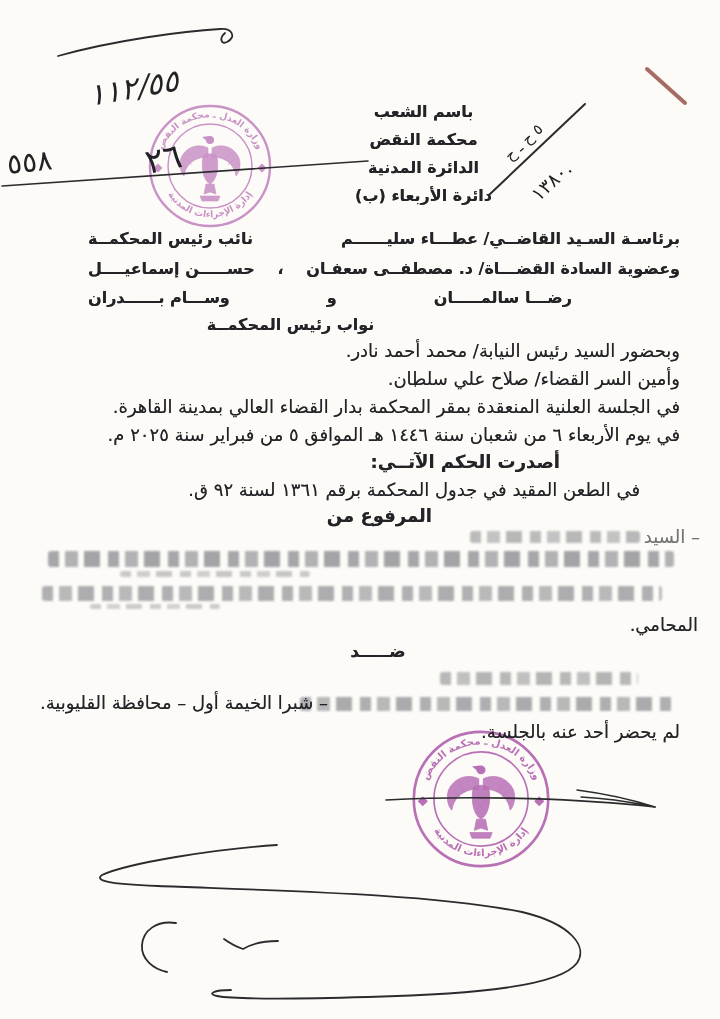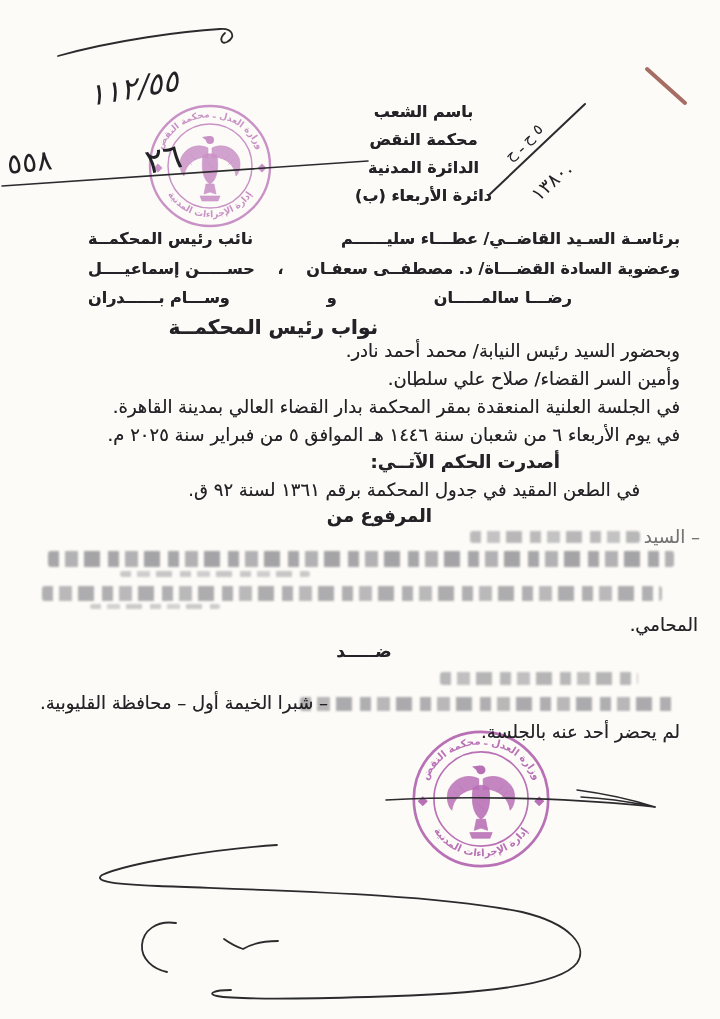--- a/index.html
+++ b/index.html
@@ -10,34 +10,34 @@
 
   .hdr{position:absolute;left:346px;top:82px;width:155px;text-align:center;direction:rtl;
        font-weight:bold;font-size:16px;z-index:2;margin-top:17px;}
   .hdr div{height:28px;line-height:26px;white-space:nowrap;text-shadow:0 0 .5px rgba(20,20,25,.6);}
 
   .bench{position:absolute;left:88px;right:40px;display:flex;direction:rtl;justify-content:space-between;
          font-weight:bold;font-size:16px;white-space:nowrap;z-index:2;text-shadow:0 0 .5px rgba(20,20,25,.6);}
   #bench1{top:229px}#bench2{top:259px}#bench3{top:288px}
   #bench3 .indent{margin-right:108px}
   .bench-tail{position:absolute;left:203px;top:315px;width:175px;text-align:center;direction:rtl;
-        font-weight:bold;font-size:20px;z-index:2;white-space:nowrap;text-shadow:0 0 .5px rgba(20,20,25,.6);}
+        font-weight:bold;font-size:16px;z-index:2;white-space:nowrap;text-shadow:0 0 .5px rgba(20,20,25,.6);}
 
   .ln{position:absolute;direction:rtl;font-size:18px;line-height:20px;white-space:nowrap;z-index:2;
       text-shadow:0 0 .45px rgba(25,25,30,.55);}
   #l-pros{top:341px;right:40px}
   #l-secr{top:369px;right:40px}
   #l-sess{top:397px;right:40px}
   #l-date{top:425px;right:40px}
   #l-ruling{top:452px;right:160px;font-weight:bold}
   #l-appeal{top:480px;right:80px}
   #l-filed{top:506px;right:288px;font-weight:bold}
   #l-pet{top:527px;right:20px;filter:blur(.7px);opacity:.62}
   #l-lawyer{top:615px;right:22px}
-  #l-versus{top:641px;left:322px;width:84px;text-align:center;font-weight:bold;font-size:17px}
+  #l-versus{top:641px;left:336px;width:84px;text-align:center;font-weight:bold;font-size:17px}
   #l-resp{top:693px;left:40px}
   #l-att{top:722px;right:40px}
   .stray{position:absolute;top:374px;left:413px;font-size:14px;z-index:2;opacity:.8}
 
   .smudge{position:absolute;border-radius:3px;filter:blur(1.3px);z-index:2;
     background:repeating-linear-gradient(90deg,#55555e 0 11px,transparent 11px 17px,
       #6a6a72 17px 30px,transparent 30px 36px,#4e4e57 36px 52px,transparent 52px 60px);}
   #sm-pet{top:531px;left:470px;width:170px;height:12px;opacity:.38}
   #sm-a{top:551px;left:48px;right:46px;height:16px;opacity:.5}
   #sm-a2{top:571px;left:120px;width:190px;height:6px;opacity:.3}

